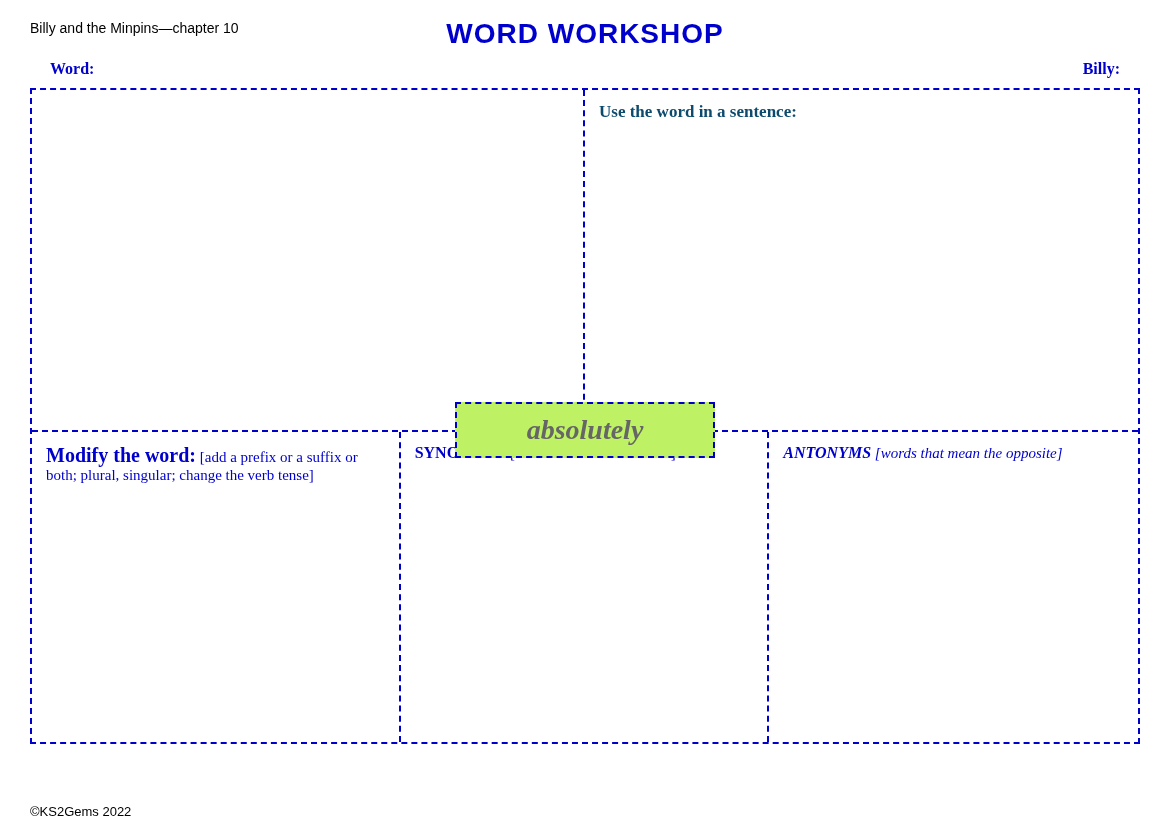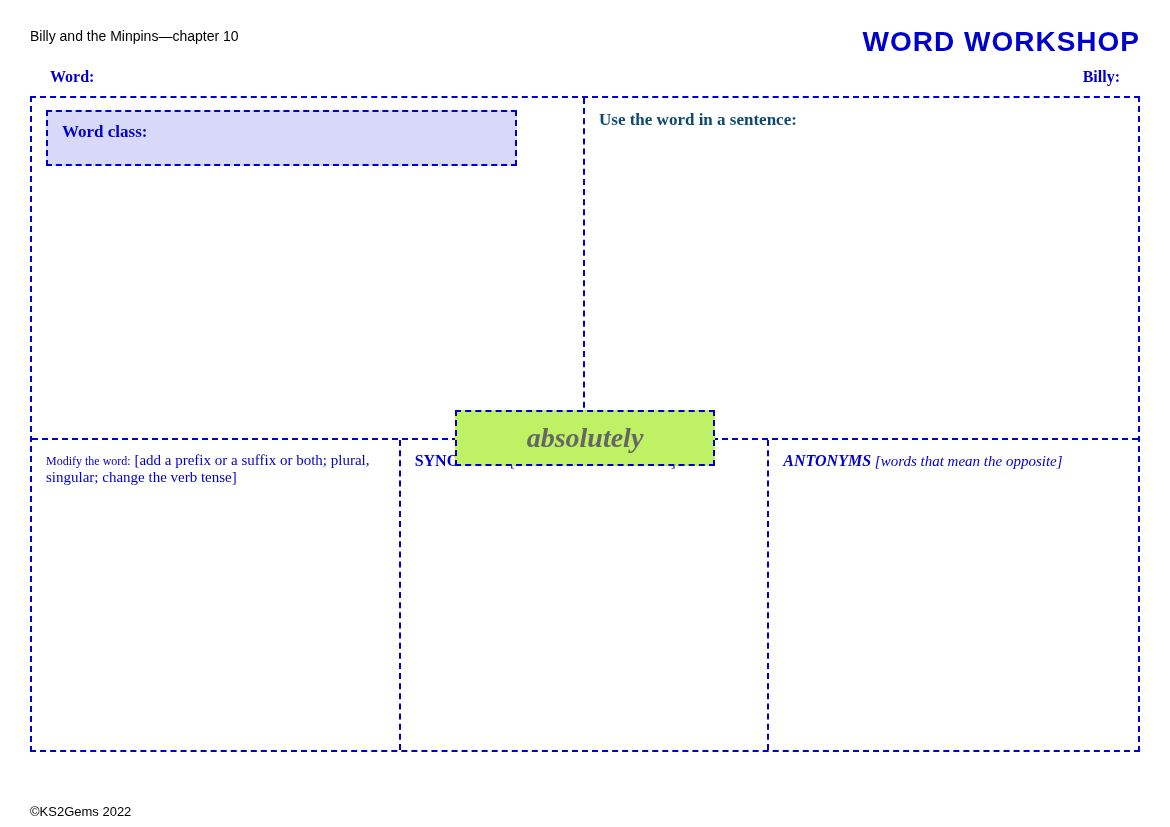--- a/index.html
+++ b/index.html
@@ -19,25 +19,24 @@
 
     .page {
       width: 1170px;
       height: 827px;
       padding: 18px 30px 10px 30px;
       position: relative;
     }
 
     .header-row {
       display: flex;
-      justify-content: flex-end;
+      justify-content: center;
       align-items: flex-start;
       position: relative;
       margin-bottom: 10px;
-      margin-top: 8px;
     }
 
     .book-title {
       position: absolute;
       left: 0;
       top: 2px;
       color: #000;
       font-size: 14px;
       font-family: Arial, sans-serif;
     }
@@ -155,22 +154,22 @@
     }
 
     .modify-label {
       color: #0000cc;
       font-size: 15px;
       font-family: 'Comic Sans MS', cursive;
       margin-bottom: 6px;
     }
 
     .modify-label strong {
-      font-weight: normal;
-      font-size: 12px;
+      font-weight: bold;
+      font-size: 20px;
     }
 
     .synonyms-label {
       color: #0000cc;
       font-size: 15px;
       font-family: 'Comic Sans MS', cursive;
       margin-bottom: 6px;
     }
 
     .synonyms-label strong {
@@ -218,23 +217,20 @@
   <div class="name-date-row">
     <span class="name-label">Word:</span>
     <span class="date-label">Billy:</span>
   </div>
 
   <div class="outer-border">
 
     <div class="top-section">
 
       <div class="top-left">
-        <div class="word-class-box">
-          <span class="word-class-label">Word class:</span>
-        </div>
       </div>
 
       <div class="top-right">
         <div class="use-sentence-label">Use the word in a sentence:</div>
       </div>
 
       <div class="center-word-wrapper">
         <span class="center-word">absolutely</span>
       </div>
     </div>

